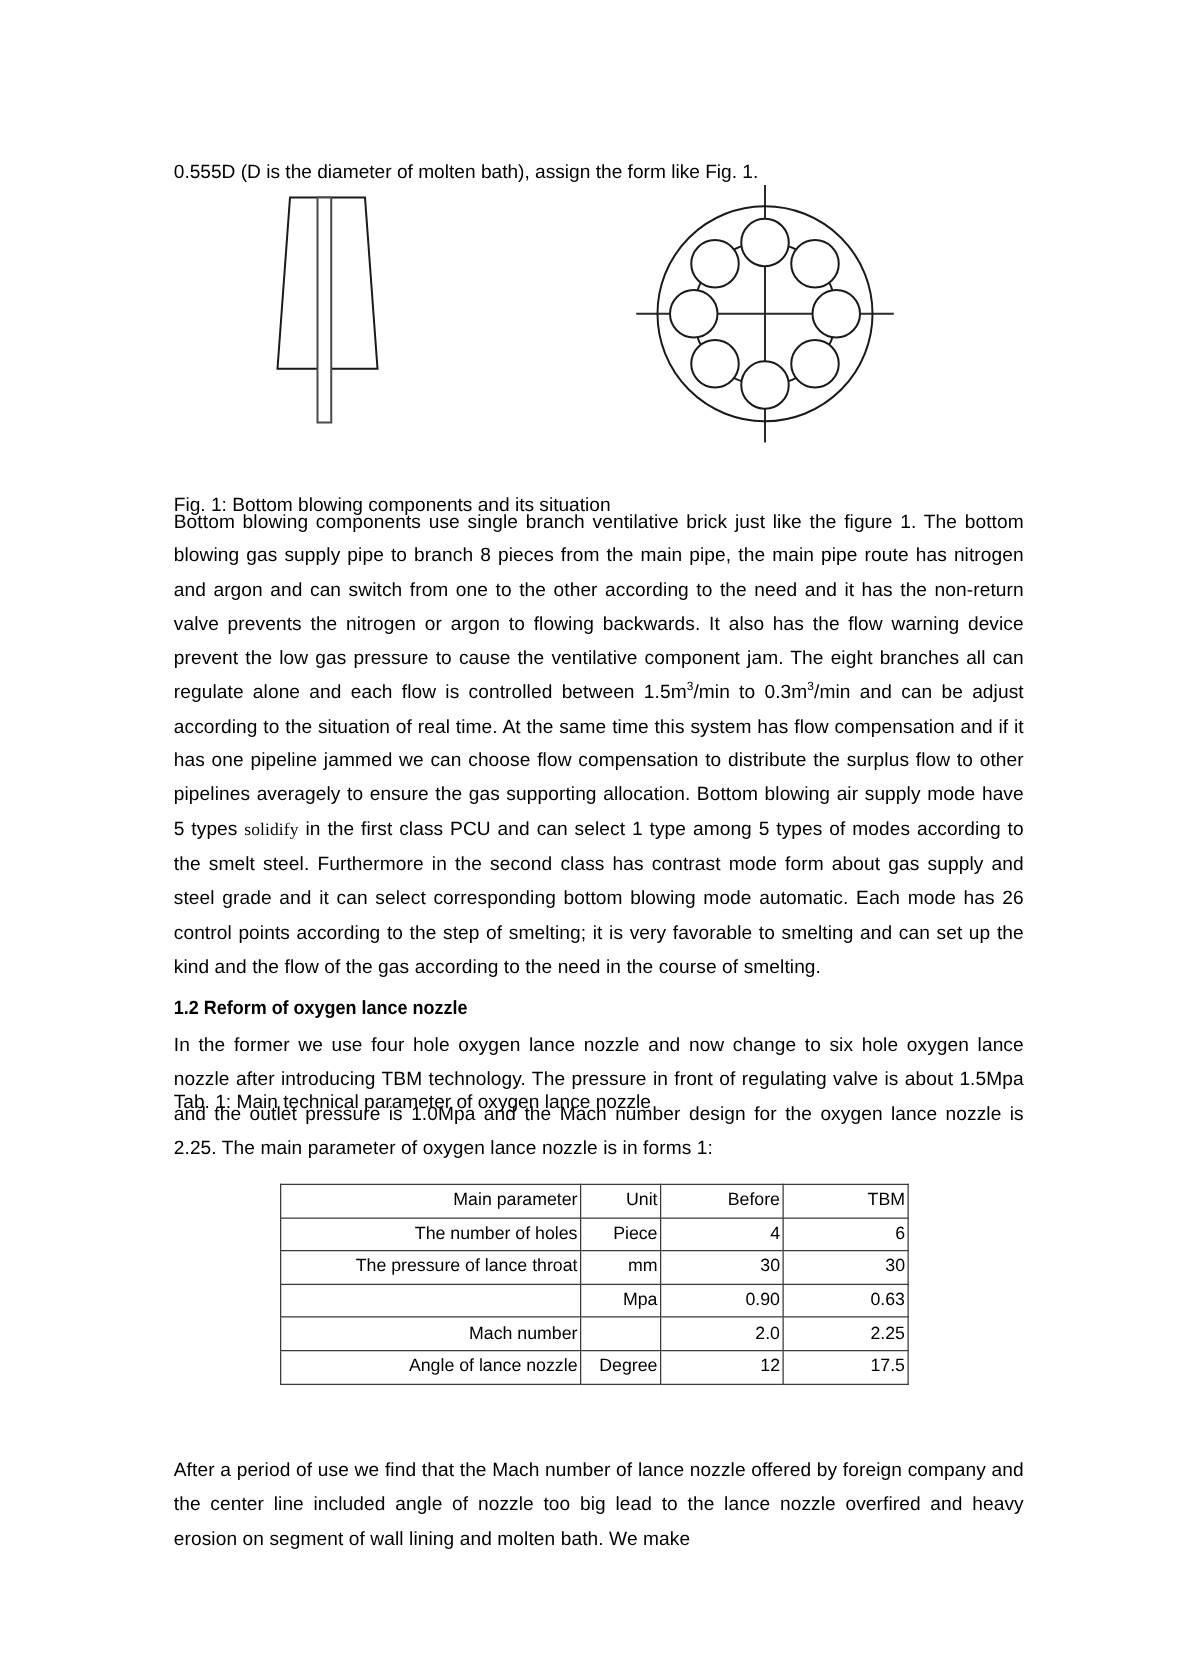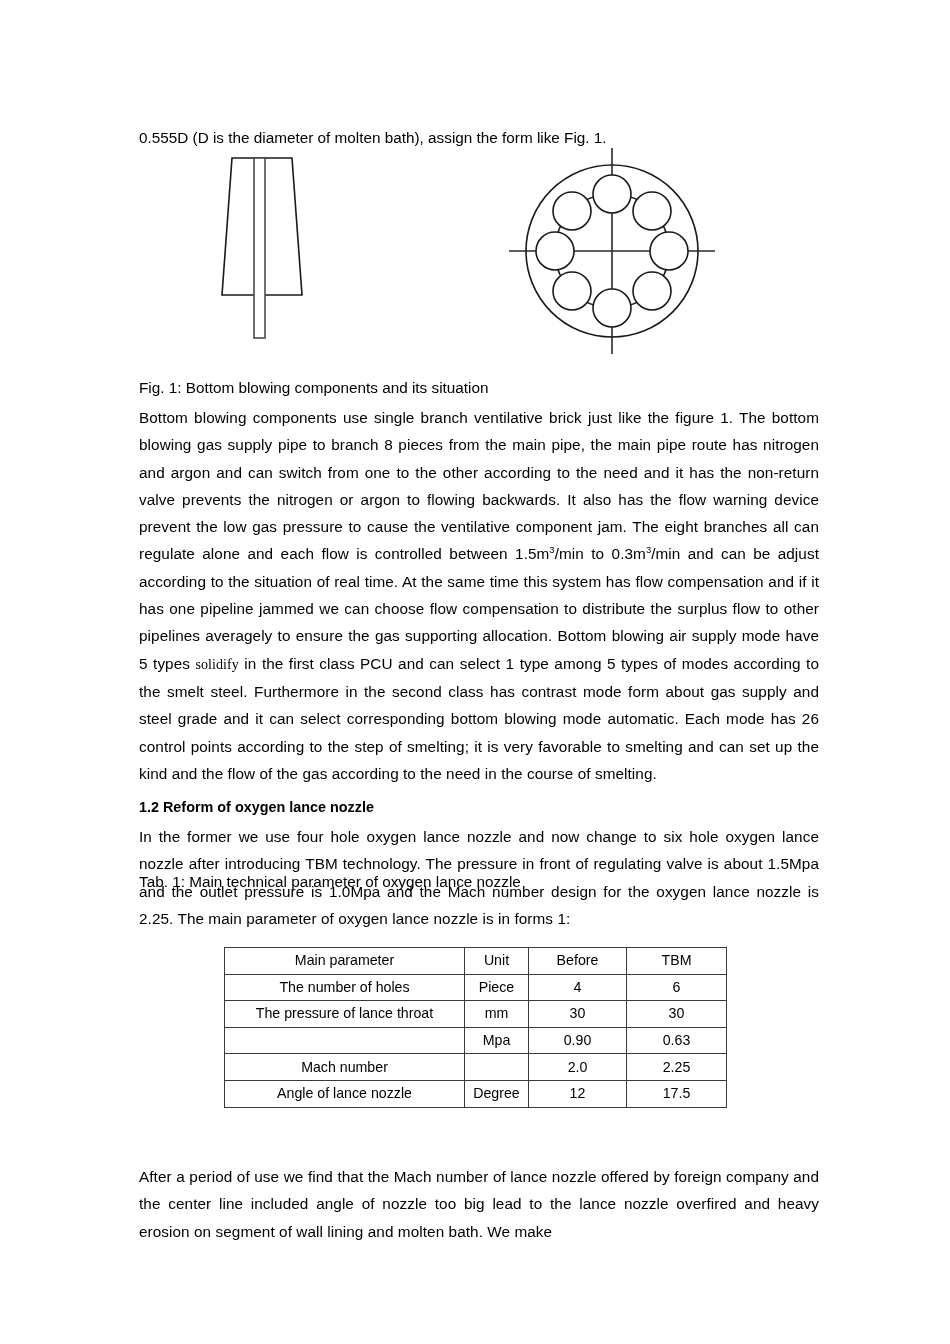--- a/index.html
+++ b/index.html
@@ -44,21 +44,21 @@
     left: 139px;
     top: 124px;
     font-size: 15.3px;
     line-height: 27.3px;
     white-space: nowrap;
   }
 
   .figcaption {
     position: absolute;
     left: 139px;
-    top: 374px;
+    top: 391px;
     font-size: 15.3px;
     line-height: 27.3px;
     white-space: nowrap;
   }
 
   .body1 { position: absolute; left: 139px; top: 404px; width: 680px; }
   .body2 { position: absolute; left: 139px; top: 823px; width: 680px; }
   .body3 { position: absolute; left: 139px; top: 1131px; width: 680px; margin-top: 32px; }
 
   .heading {
@@ -112,21 +112,21 @@
     top: 947px;
     width: 502px;
     border-collapse: collapse;
     table-layout: fixed;
     font-size: 14.2px;
   }
   table.param td, table.param th {
     border: 1px solid #3a3a3a;
     height: 25.6px;
     padding: 0 2px;
-    text-align: center;
+    text-align: right;
     vertical-align: middle;
     font-weight: normal;
     line-height: 17px;
   }
   col.c0 { width: 240px; }
   col.c1 { width: 64px; }
   col.c2 { width: 98px; }
   col.c3 { width: 100px; }
 </style>
 </head>

